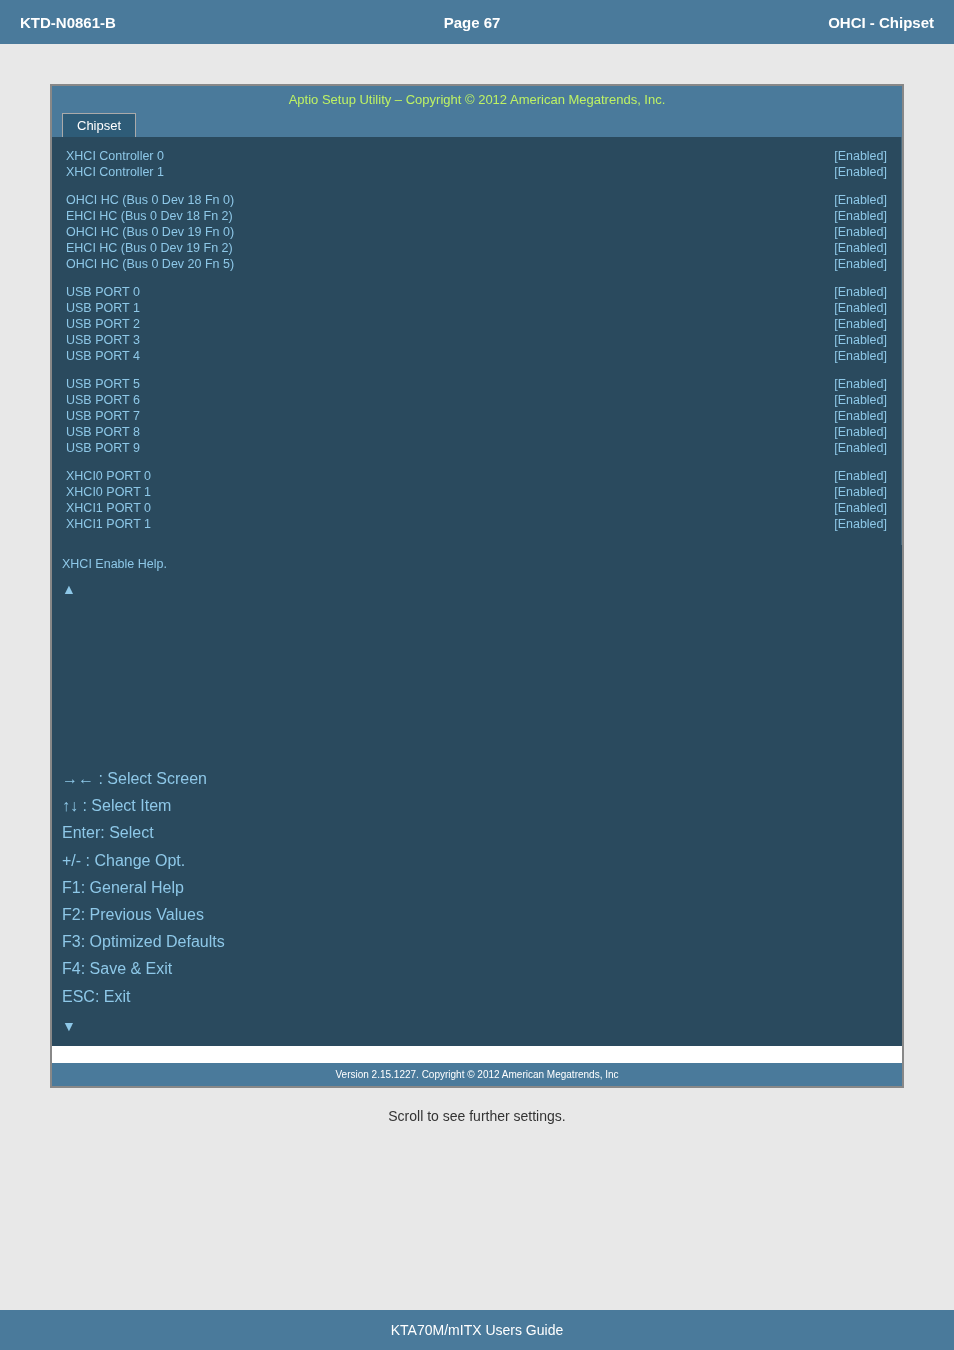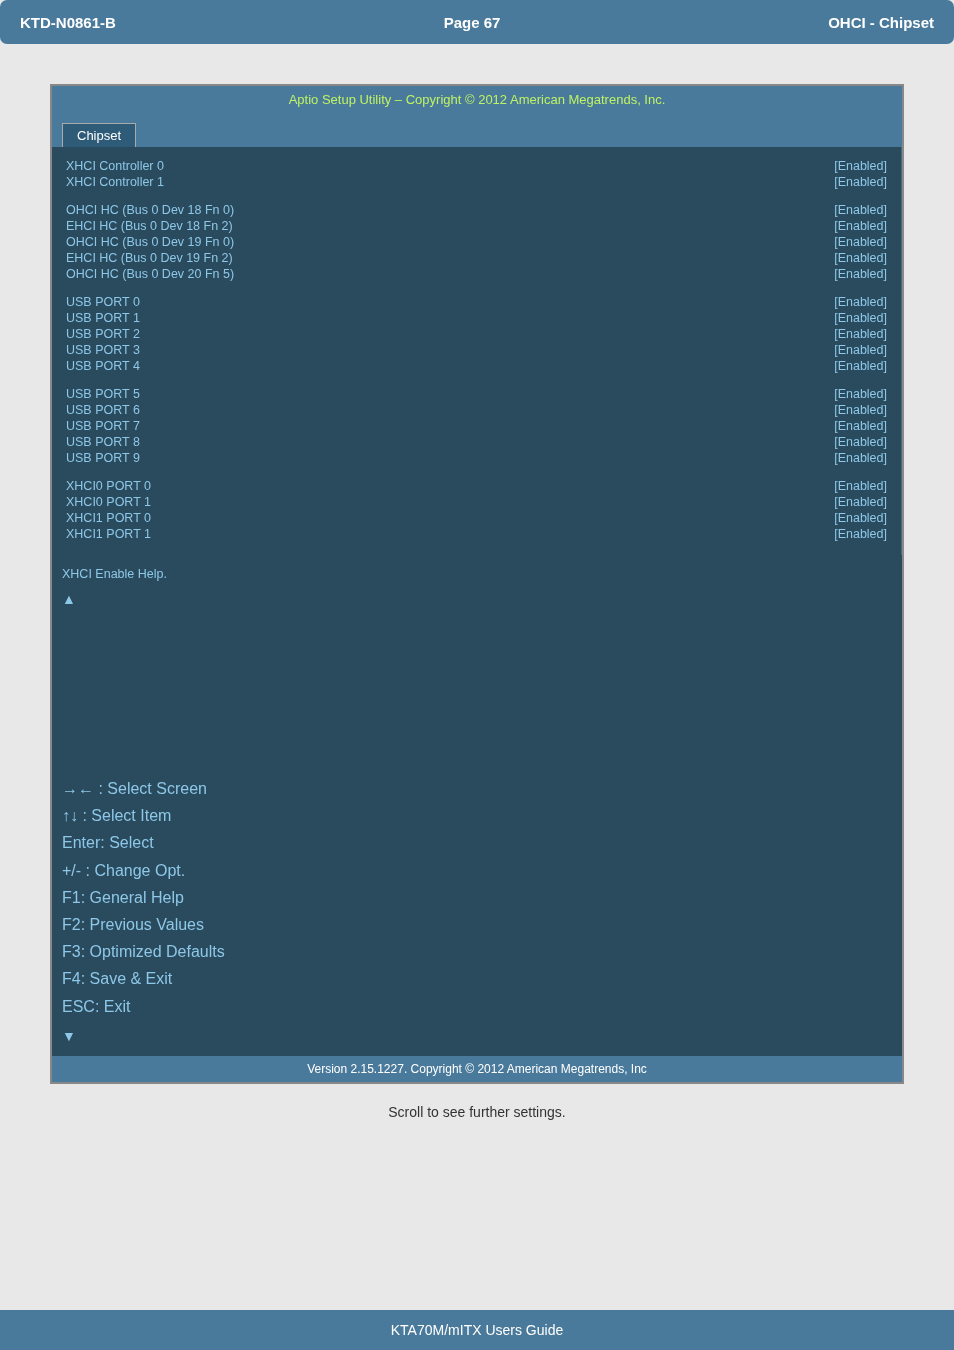--- a/index.html
+++ b/index.html
@@ -12,21 +12,20 @@
     }
 
     
     .header {
       background: #4a7a9b;
       display: flex;
       justify-content: space-between;
       align-items: center;
       padding: 10px 20px;
       height: 44px;
-      border-radius: 7px;
     }
     .header-left, .header-center, .header-right {
       color: white;
       font-size: 15px;
       font-weight: bold;
     }
 
     
     .main-content {
       padding: 40px 50px;
@@ -54,21 +53,20 @@
       padding: 0 10px;
     }
     .tab-active {
       background: #2e5c78;
       color: white;
       padding: 4px 14px;
       font-size: 13px;
       border-top: 1px solid #aaa;
       border-left: 1px solid #aaa;
       border-right: 1px solid #aaa;
-      margin-top: 10px;
     }
 
     
     .bios-body {
       background: #2a4a5e;
       display: flex;
       min-height: 520px;
       flex-direction: column;
     }
 
@@ -116,21 +114,22 @@
       font-size: 16px;
       line-height: 1.7;
     }
 
     
     .footer-bar {
       background: #4a7a9b;
       text-align: center;
       padding: 6px;
       color: white;
-      font-size: 12px;
+      font-size: 10px;
+      margin-top: 17px;
     }
 
     
     .scroll-note {
       text-align: center;
       margin-top: 20px;
       font-size: 14px;
       color: #333;
     }
 

